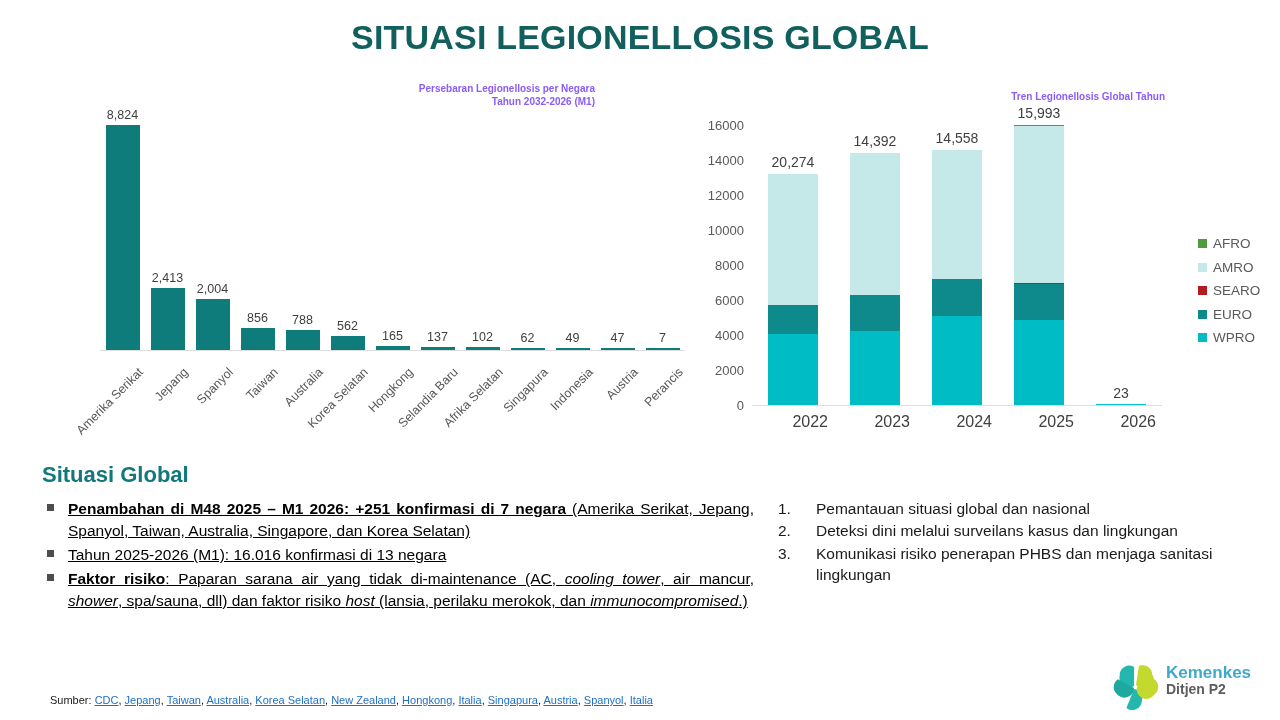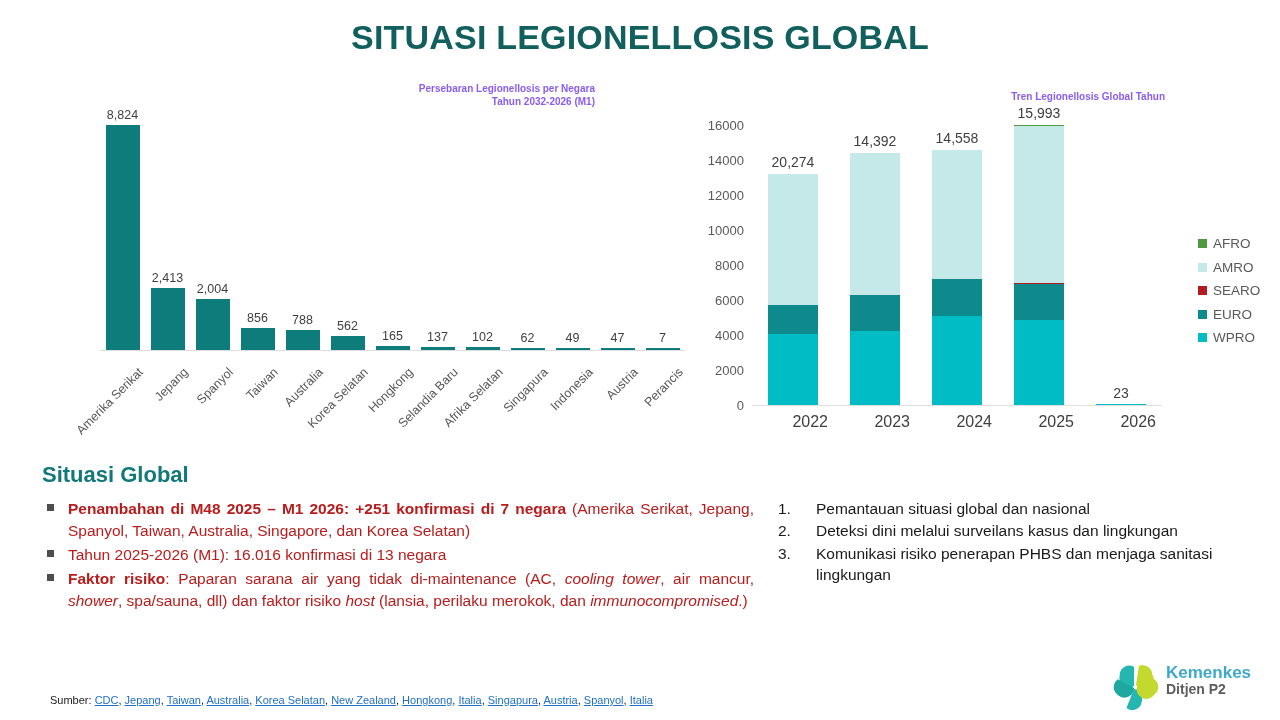--- a/index.html
+++ b/index.html
@@ -75,21 +75,21 @@
   
   .sec-head{
     position:absolute;font-size:22px;font-weight:bold;color:#11797A;
   }
   #left-sec-head{left:42px;top:462px;}
   #right-sec-head{left:772px;top:462px;}
 
   #left-list{position:absolute;left:42px;top:498px;width:712px;}
   .bullet-li{
     position:relative;padding-left:26px;margin-bottom:2px;
-    font-size:15.5px;line-height:1.42;color:#b91c1c;text-align:justify;
+    font-size:15.5px;line-height:1.42;color:#000000;text-align:justify;text-decoration:underline;
   }
   .bullet-li .marker{
     position:absolute;left:5px;top:6px;width:7px;height:7px;background:#4d4d4d;
   }
   .bullet-li b{font-weight:bold;}
   .bullet-li i{font-style:italic;}
 
   #right-list{position:absolute;left:772px;top:498px;width:460px;}
   .num-li{
     position:relative;padding-left:44px;margin-bottom:1px;

